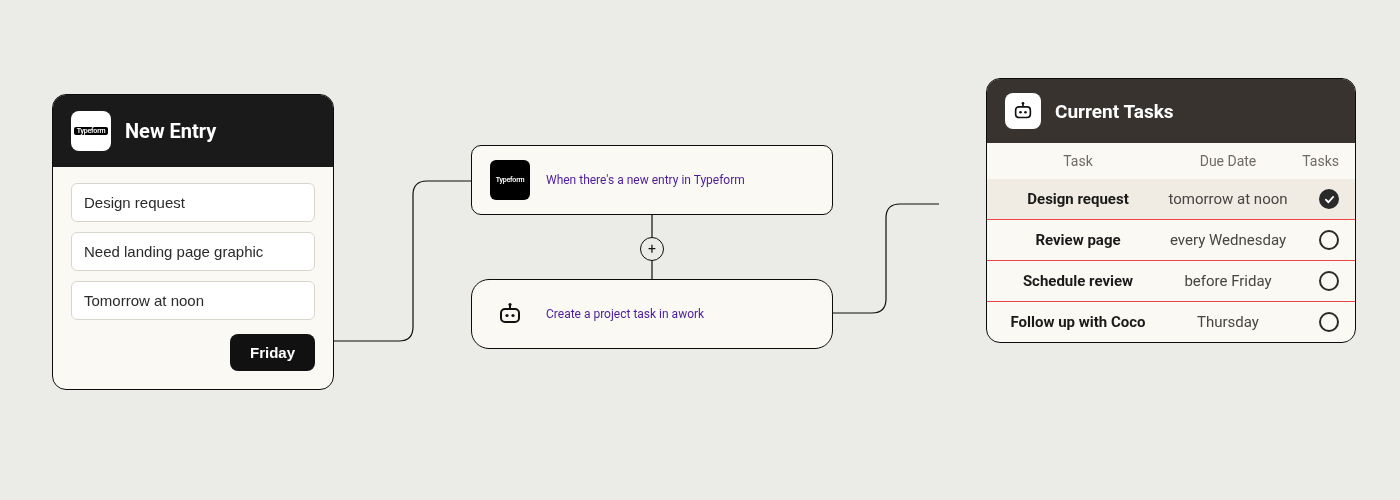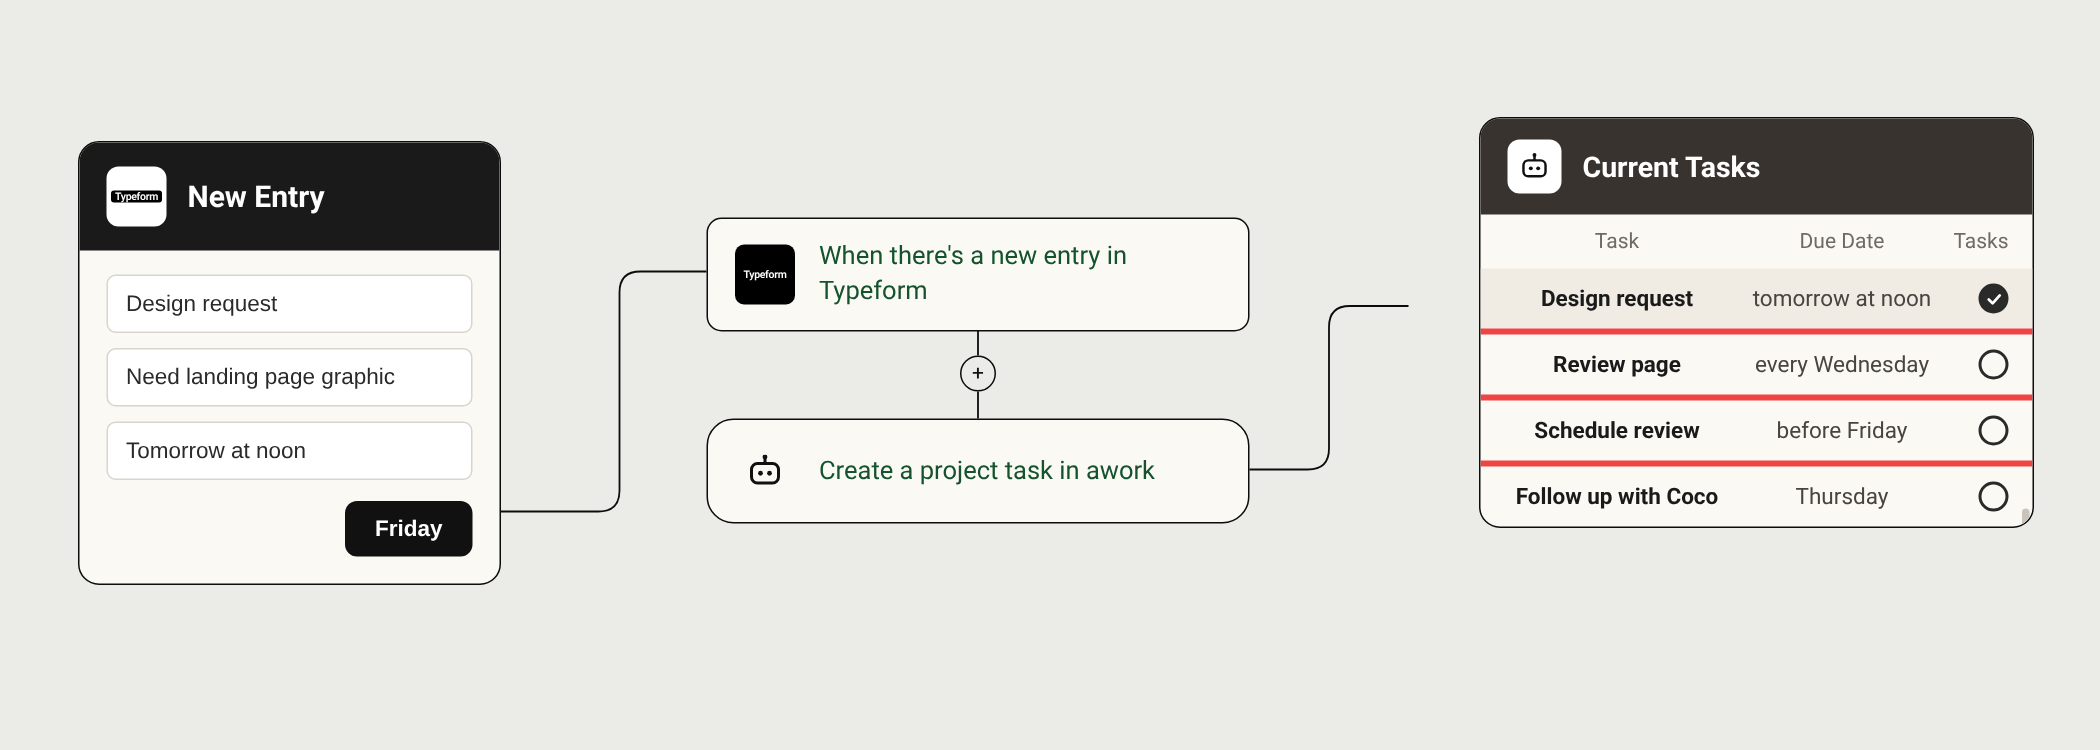--- a/index.html
+++ b/index.html
@@ -95,22 +95,22 @@
   .flow-step .step-icon {
     width: 40px; height: 40px;
     border-radius: 6px;
     display: flex; align-items: center; justify-content: center;
     flex-shrink: 0;
   }
   .flow-step .typeform-badge { font-size: 7px; }
   .flow-step.trigger .step-icon { background: #000; color: #fff; }
   .flow-step.action  .step-icon { background: transparent; }
   .flow-step .step-text {
-    font-size: 17px;
-    color: #14532d;
+    font-size: 12px;
+    color: #4c1d95;
     line-height: 1.35;
   }
 
   .plus-node {
     position: absolute;
     left: 640px; top: 237px;
     width: 24px; height: 24px;
     border: 1px solid #0c0c0c;
     border-radius: 50%;
     background: #ebebe8;
@@ -156,21 +156,21 @@
     grid-template-columns: 1fr 1fr 36px;
     align-items: center;
     padding: 10px 16px;
   }
   .tasks-head {
     color: #6f6a63;
     font-size: 14px;
     border-bottom: none;
   }
   .tasks-row {
-    border-top: 4px solid #ef4444;
+    border-top: 1px solid #ef4444;
     font-size: 15px;
   }
   .tasks-row.hl { background: #f0ece3; border-top: none; }
   .tasks-row .task-name { font-weight: 700; color: #1a1a1a; }
   .tasks-row .task-due { color: #474441; white-space: nowrap; }
   .status-dot {
     width: 20px; height: 20px;
     border: 2px solid #2a2a2a;
     border-radius: 50%;
     justify-self: end;

